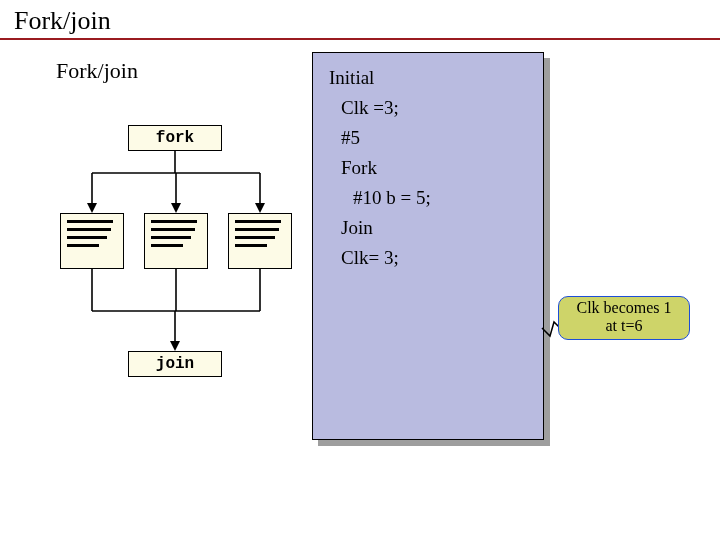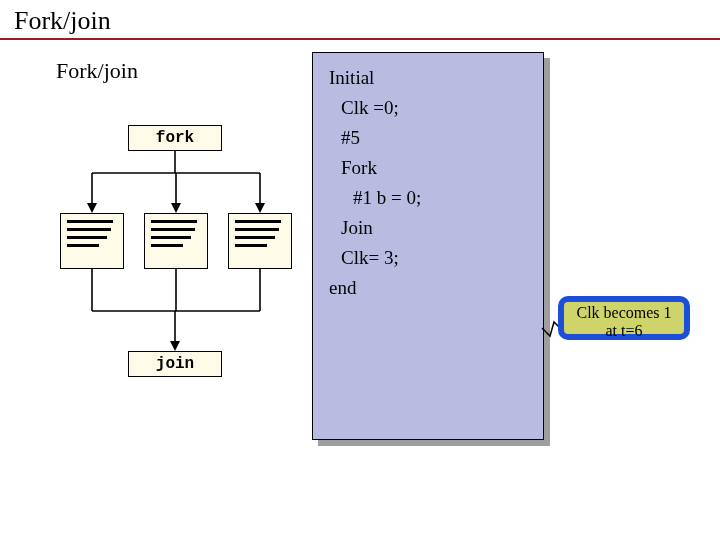--- a/index.html
+++ b/index.html
@@ -113,21 +113,21 @@
   .code-panel .ind2 { padding-left: 24px; }
 
   
   .callout {
     position: absolute;
     left: 558px;
     top: 296px;
     width: 132px;
     height: 44px;
     background: #ced469;
-    border: 6px solid #1d4ed8;
+    border: 1px solid #1d4ed8;
     border-radius: 10px;
     font-size: 16px;
     text-align: center;
     padding-top: 2px;
     line-height: 1.15;
   }
   svg.pointer {
     position: absolute;
     left: 542px;
     top: 322px;
@@ -191,27 +191,26 @@
   </div>
 
   <div class="join-box">
     <span>join</span>
   </div>
 </div>
 
 <div class="code-panel-shadow"></div>
 <div class="code-panel">
   <div class="row">Initial</div>
-  <div class="row ind1">Clk =0;</div>
+  <div class="row ind1">Clk =3;</div>
   <div class="row ind1">#5</div>
   <div class="row ind1">Fork</div>
-  <div class="row ind2">#1 b = 0;</div>
+  <div class="row ind2">#10 b = 5;</div>
   <div class="row ind1">Join</div>
   <div class="row ind1">Clk= 3;</div>
-  <div class="row">end</div>
 </div>
 
 <svg class="pointer">
   <polyline points="20,8 12,0 8,14 0,6" fill="none" stroke="#000" stroke-width="1.5"></polyline>
 </svg>
 <div class="callout">
   <div>Clk becomes 1</div>
   <div>at t=6</div>
 </div>
 

